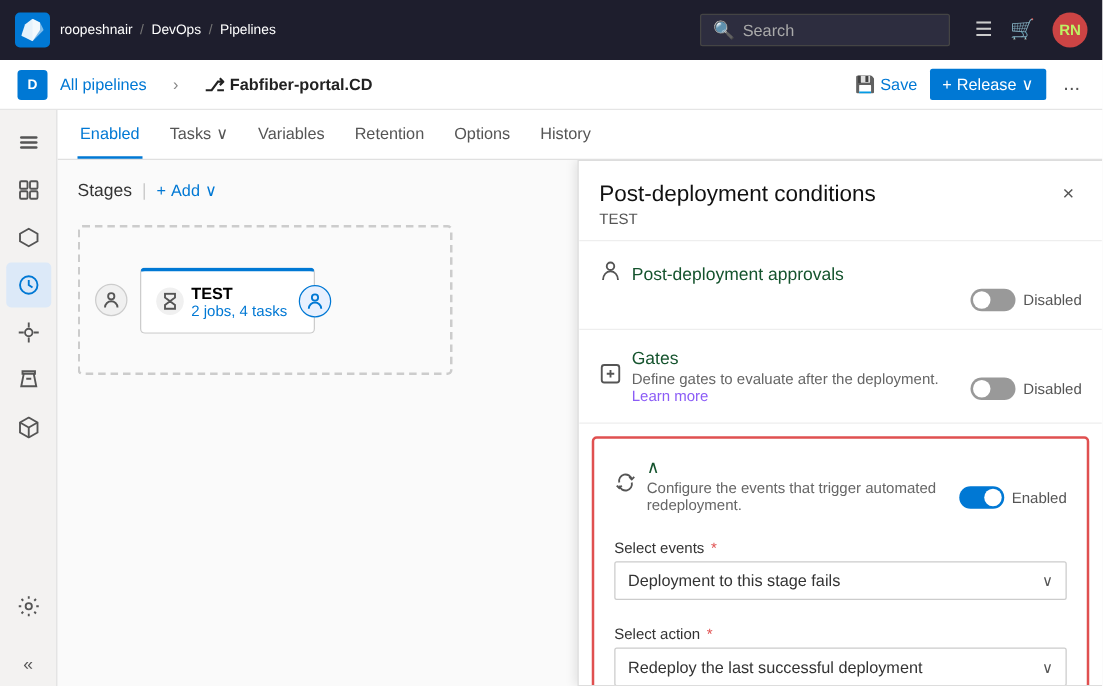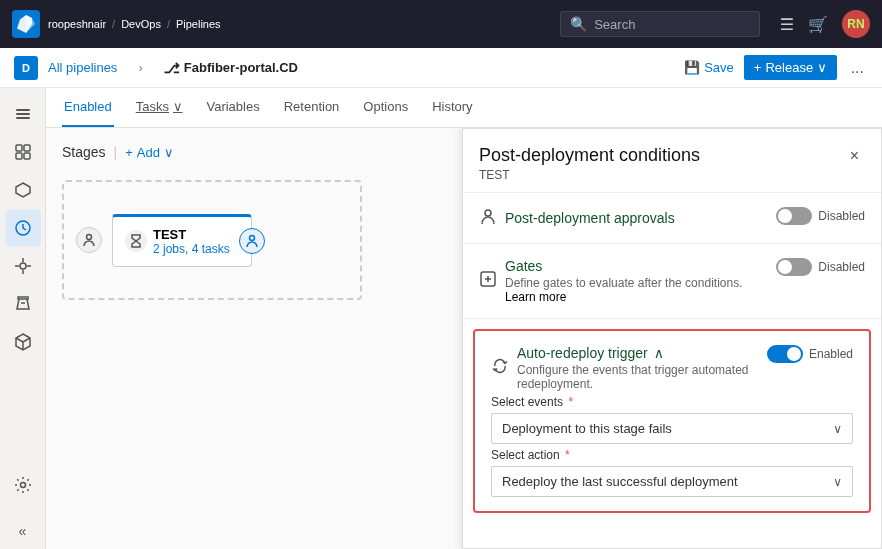--- a/index.html
+++ b/index.html
@@ -41,21 +41,21 @@
     .sidebar { width: 46px; background: #f3f2f1; border-right: 1px solid #e0e0e0; display: flex; flex-direction: column; align-items: center; padding-top: 8px; gap: 2px; }
     .sidebar-item { width: 36px; height: 36px; display: flex; align-items: center; justify-content: center; border-radius: 4px; cursor: pointer; color: #555; font-size: 18px; }
     .sidebar-item.active { background: #dce9f8; color: #0078d4; }
     .sidebar-bottom { margin-top: auto; margin-bottom: 8px; }
 
     
     .tab-content { flex: 1; display: flex; flex-direction: column; overflow: hidden; }
     .tab-bar { display: flex; align-items: center; border-bottom: 1px solid #e0e0e0; background: #fff; padding: 0 16px; height: 40px; gap: 20px; }
     .tab { padding: 0 2px; height: 100%; display: flex; align-items: center; font-size: 13px; color: #555; cursor: pointer; border-bottom: 2px solid transparent; }
     .tab.active { color: #0078d4; border-bottom: 2px solid #0078d4; font-weight: 500; }
-    .tab.with-arrow { gap: 4px; text-decoration: underline; }
+    .tab.with-arrow { gap: 4px; }
 
     
     .main-area { flex: 1; display: flex; position: relative; overflow: hidden; background: #fafafa; }
 
     
     .pipeline-canvas { flex: 1; padding: 16px; position: relative; }
     .stages-header { display: flex; align-items: center; gap: 8px; font-size: 14px; color: #333; margin-bottom: 20px; }
     .stages-header .add-btn { color: #0078d4; cursor: pointer; display: flex; align-items: center; gap: 4px; font-size: 13px; }
     .stage-box {
       border: 2px dashed #ccc; border-radius: 4px; padding: 12px; width: 300px; min-height: 120px;
@@ -84,48 +84,48 @@
     .panel-subtitle { font-size: 12px; color: #555; margin-top: 2px; }
     .close-btn { background: none; border: none; font-size: 16px; cursor: pointer; color: #555; padding: 2px 6px; }
 
     
     .panel-section { padding: 14px 16px; border-bottom: 1px solid #eee; }
     .section-row { display: flex; justify-content: space-between; align-items: flex-start; }
     .section-label { display: flex; align-items: center; gap: 8px; }
     .section-label .icon { font-size: 16px; color: #555; }
     .section-title { font-size: 14px; font-weight: 500; color: #14532d; }
     .section-desc { font-size: 12px; color: #666; margin-top: 2px; }
-    .section-desc a { color: #000000; text-decoration: none; }
+    .section-desc a { color: #8b5cf6; text-decoration: none; }
 
     
     .toggle { position: relative; width: 36px; height: 18px; cursor: pointer; }
     .toggle input { opacity: 0; width: 0; height: 0; }
     .toggle-slider {
       position: absolute; top: 0; left: 0; right: 0; bottom: 0;
       border-radius: 9px; transition: 0.2s;
     }
     .toggle-slider:before {
       content: ''; position: absolute; height: 14px; width: 14px;
       left: 2px; bottom: 2px; background: #fff; border-radius: 50%; transition: 0.2s;
     }
     .toggle.off .toggle-slider { background: #999; }
     .toggle.on .toggle-slider { background: #0078d4; }
     .toggle.on .toggle-slider:before { transform: translateX(18px); }
     .toggle-label { font-size: 12px; color: #555; margin-left: 6px; }
-    .toggle-wrapper { display: flex; align-items: center; }
+    .toggle-wrapper { display: flex; align-items: center; margin-top: 24px; }
 
     
     .auto-redeploy-section {
       padding: 14px 16px; margin: 10px 10px;
       border: 2px solid #e05050; border-radius: 4px;
     }
     .auto-redeploy-section .section-row { margin-bottom: 4px; }
 
     
-    .field-group { margin-top: 4px; }
+    .field-group { margin-top: 20px; }
     .field-label { font-size: 12px; color: #333; margin-bottom: 4px; }
     .field-label .required { color: #e05050; margin-left: 2px; }
     .dropdown-field {
       display: flex; justify-content: space-between; align-items: center;
       border: 1px solid #ccc; border-radius: 2px; padding: 7px 10px;
       font-size: 13px; color: #333; background: #fff; cursor: pointer;
     }
     .chevron { color: #555; font-size: 12px; }
   </style>
 </head>
@@ -332,21 +332,21 @@
             <div class="section-label">
               <span class="icon">
                 <svg width="18" height="18" viewBox="0 0 18 18" fill="none" stroke="#555" stroke-width="1.5">
                   <rect x="2" y="2" width="14" height="14" rx="2"></rect>
                   <path d="M6 9h6M9 6v6"></path>
                 </svg>
               </span>
               <div>
                 <div class="section-title">Gates</div>
                 <div class="section-desc">
-                  <span>Define gates to evaluate after the conditions.</span>
+                  <span>Define gates to evaluate after the deployment.</span>
                   <a href="#">Learn more</a>
                 </div>
               </div>
             </div>
             <div class="toggle-wrapper">
               <label class="toggle off">
                 <input type="checkbox" style="">
                 <span class="toggle-slider"></span>
               </label>
               <span class="toggle-label">Disabled</span>
@@ -360,21 +360,20 @@
               <span class="icon">
                 <svg width="18" height="18" viewBox="0 0 18 18" fill="none" stroke="#555" stroke-width="1.5">
                   <path d="M4 9A5 5 0 0 1 14 6.5"></path>
                   <path d="M14 9A5 5 0 0 1 4 11.5"></path>
                   <path d="M12 4.5l2 2 2-2"></path>
                   <path d="M2 11.5l2 2 2-2"></path>
                 </svg>
               </span>
               <div>
                 <div class="section-title" style="display:flex;align-items:center;gap:6px;">
-                  <span>Auto-redeploy trigger</span>
                   <span style="cursor:pointer;">∧</span>
                 </div>
                 <div class="section-desc">Configure the events that trigger automated redeployment.</div>
               </div>
             </div>
             <div class="toggle-wrapper">
               <label class="toggle on">
                 <input type="checkbox" checked="" style="">
                 <span class="toggle-slider"></span>
               </label>

